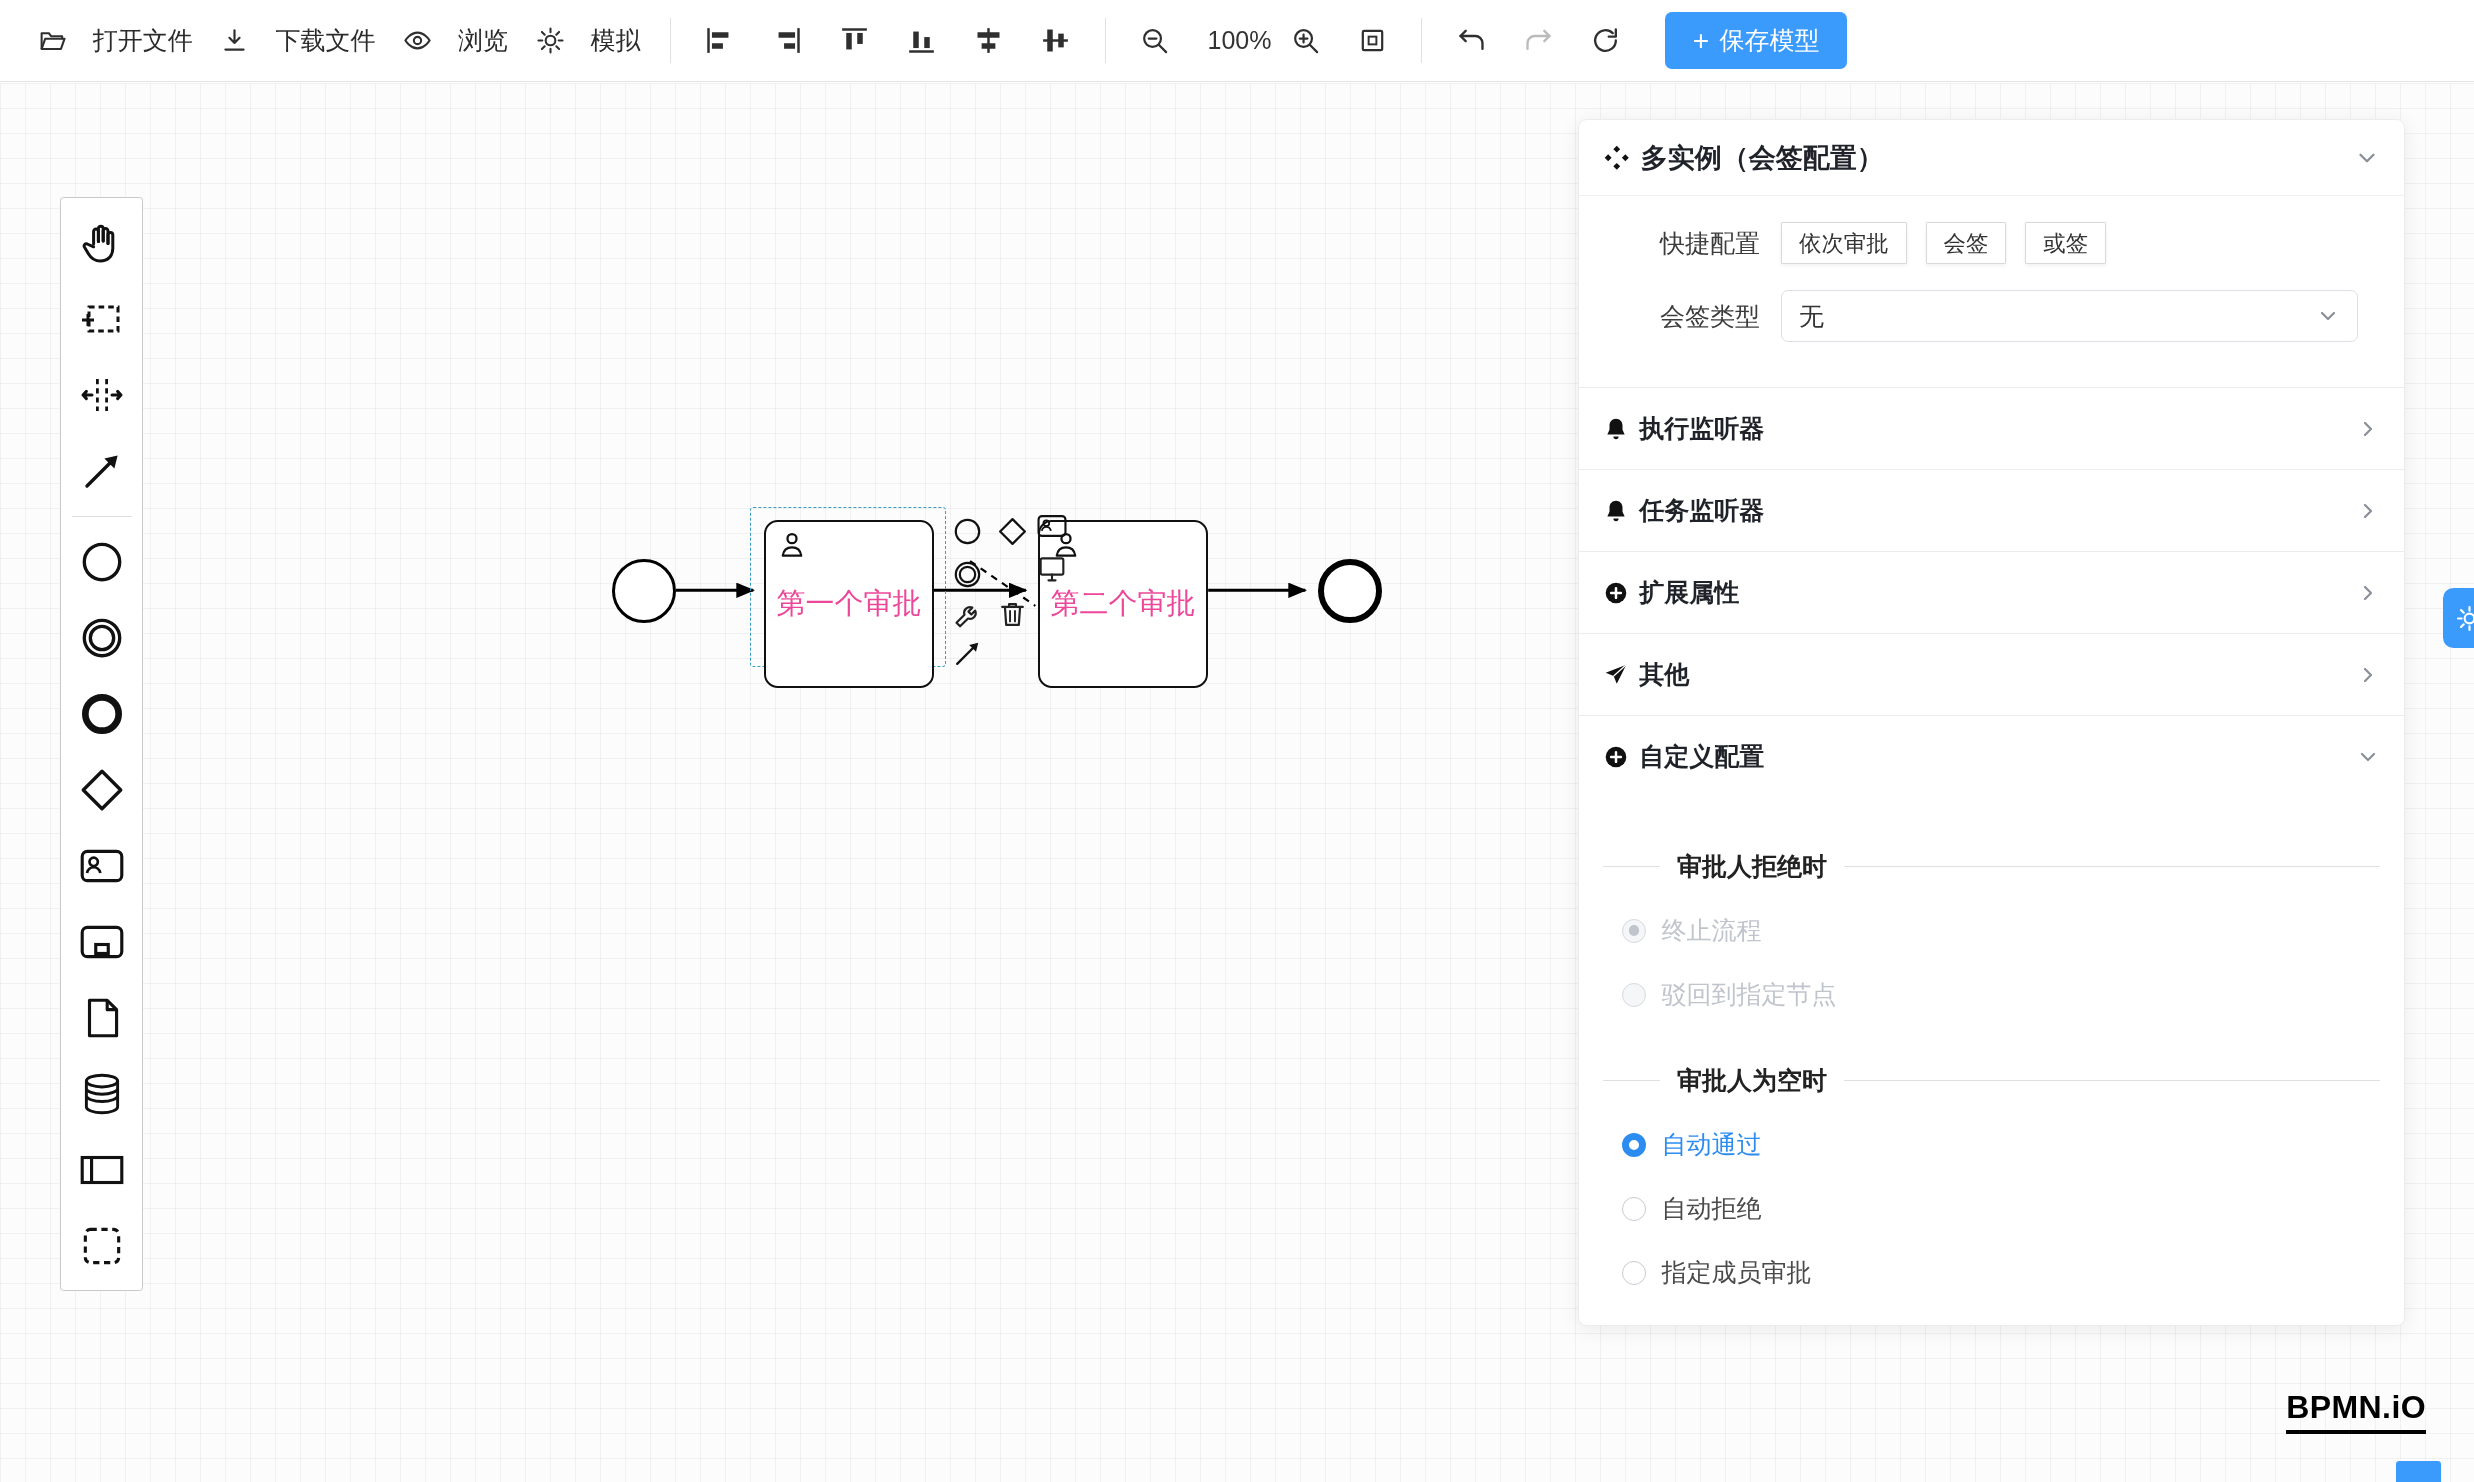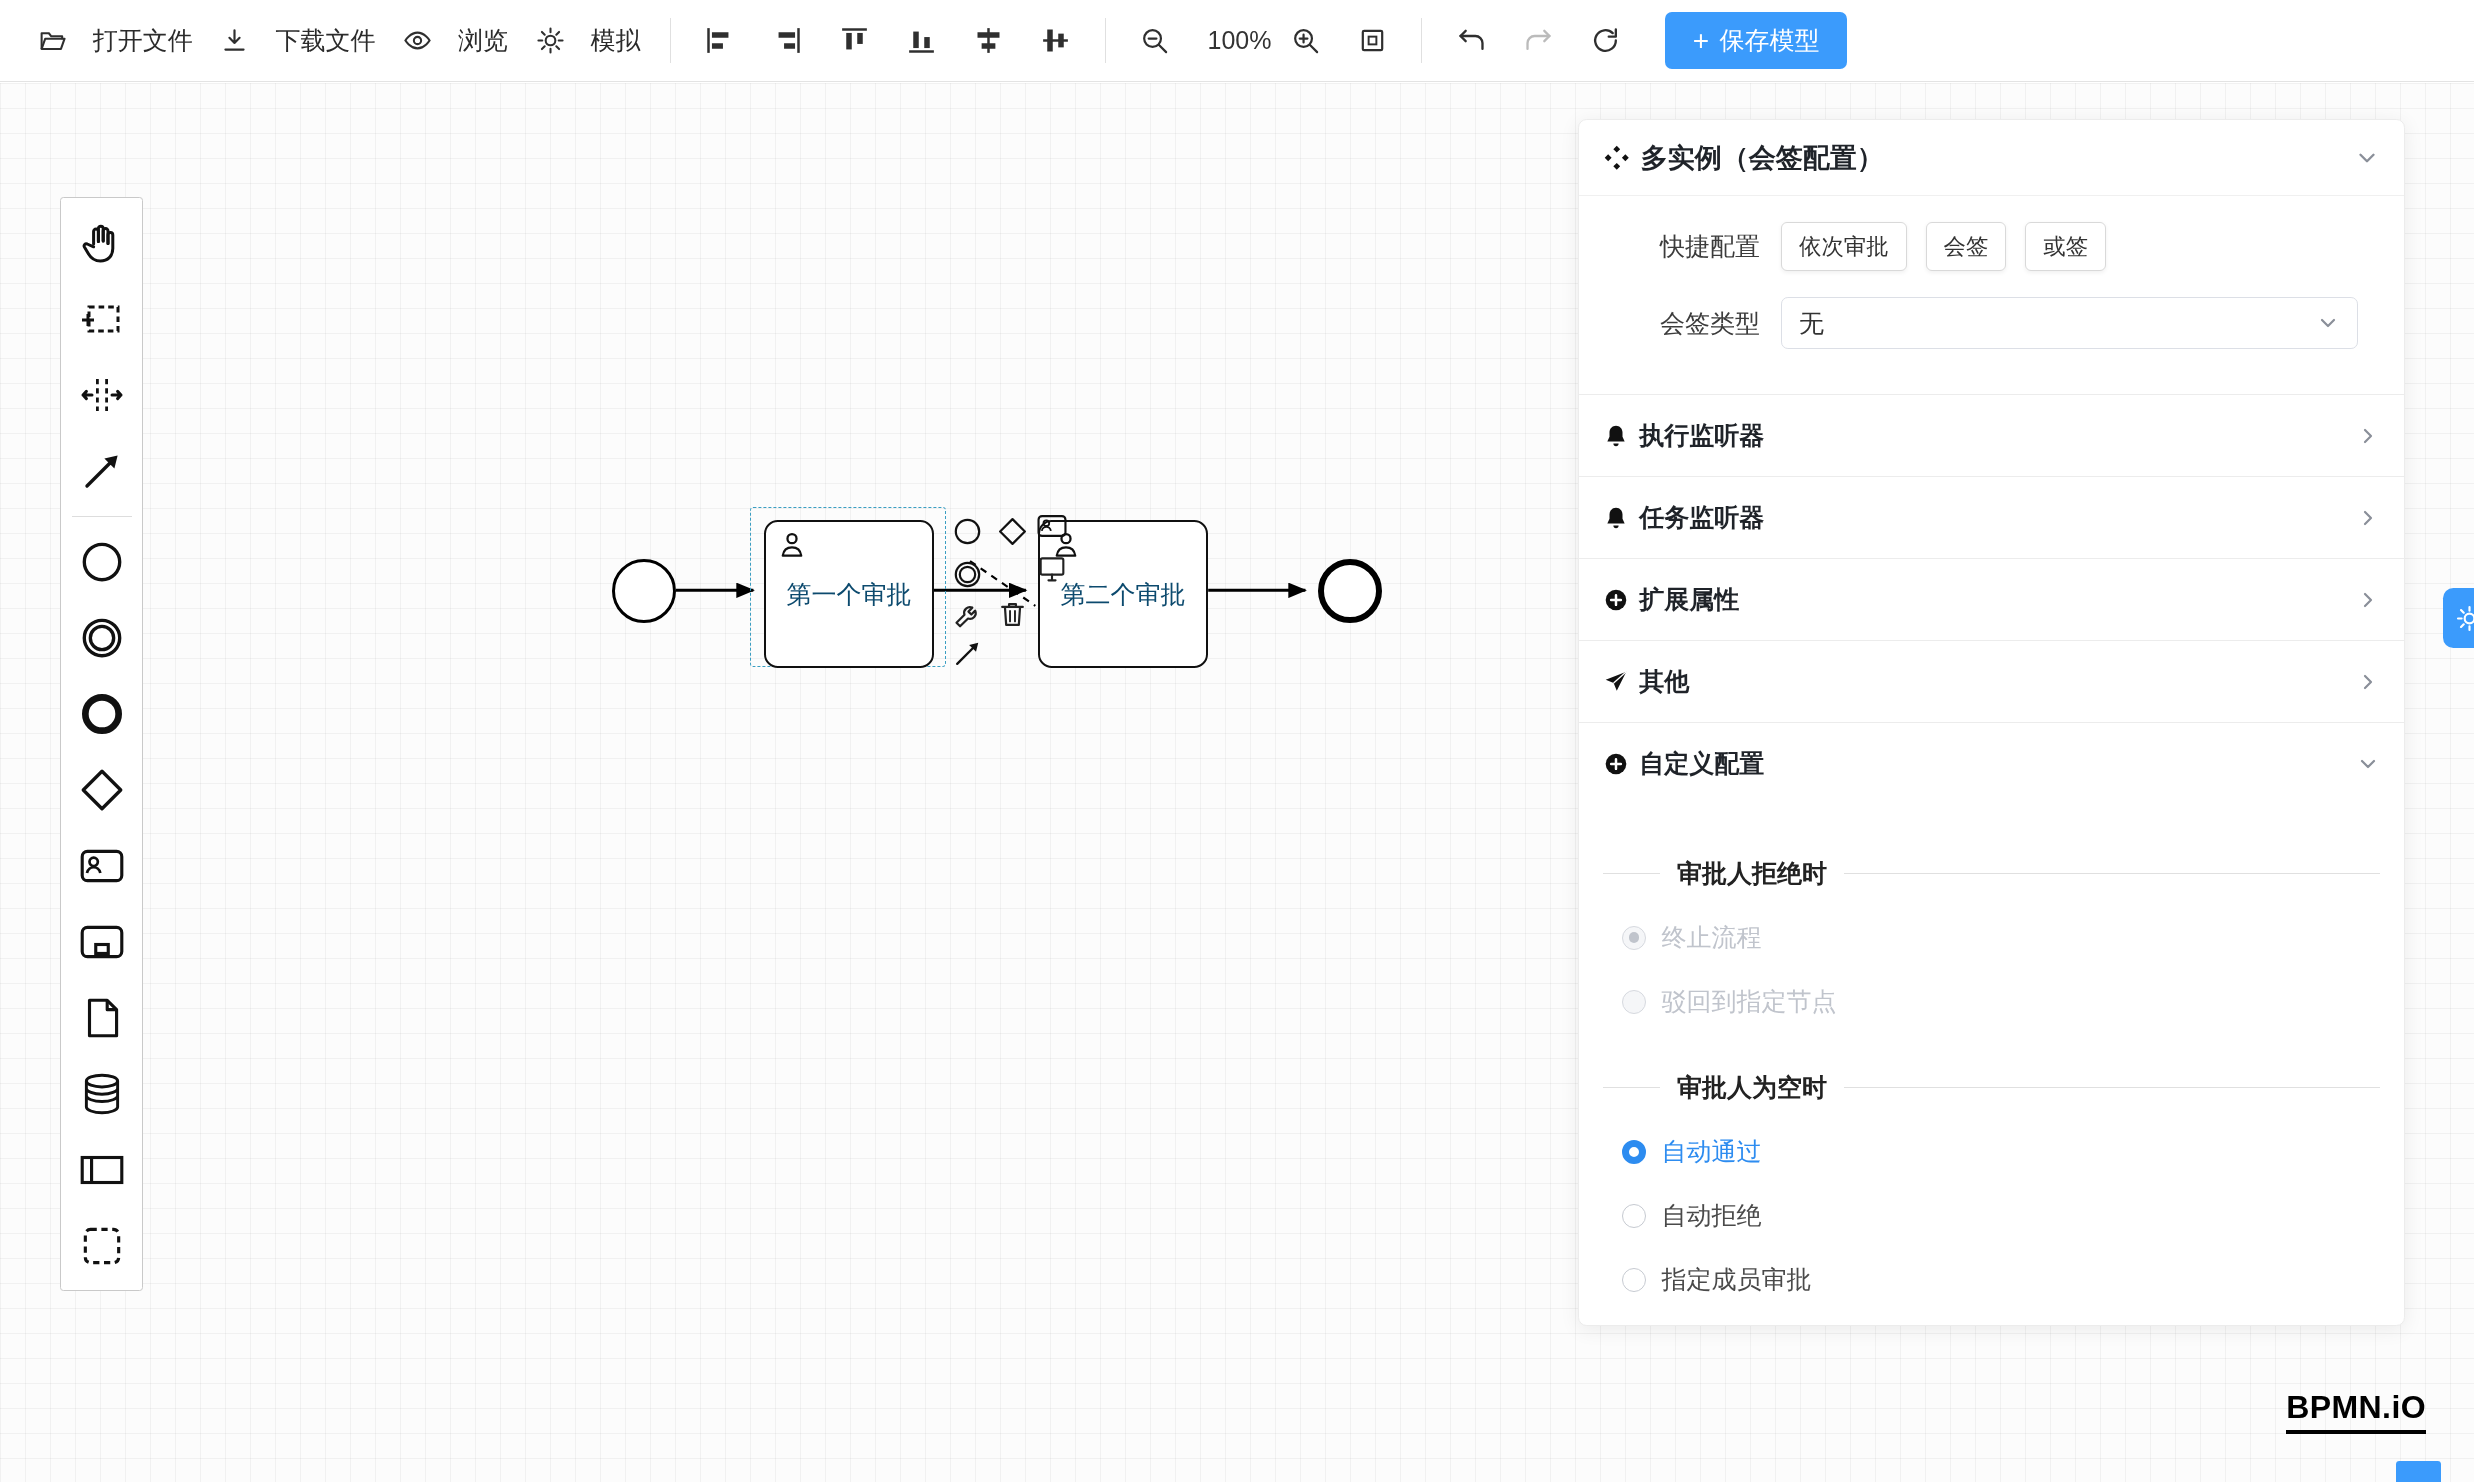--- a/index.html
+++ b/index.html
@@ -34,22 +34,22 @@
     border:0.9px solid #c9c9c9; border-radius:3.4px; padding:6.9px 0; display:flex;
     flex-direction:column; align-items:center; z-index:10; }
   .pal-item { width:74px; height:76px; display:flex; align-items:center; justify-content:center; cursor:pointer; }
   .pal-sep { width:60px; height:0.9px; background:#ddd; margin:6.9px 0; }
 
   
   .shape { position:absolute; z-index:5; }
   .evt { border-radius:50%; background:#fff; width:64px; height:64px; }
   .evt-start { left:612px; top:476px; border:3.4px solid #000; }
   .evt-end { left:1318px; top:476px; border:6px solid #000; }
-  .task { width:170px; height:148px; background:#fff; border:2.6px solid #101010; border-radius:13.8px;
-    display:flex; align-items:center; justify-content:center; font-size:25px; color:#0c4a6e; }
+  .task { width:170px; height:168px; background:#fff; border:2.6px solid #101010; border-radius:13.8px;
+    display:flex; align-items:center; justify-content:center; font-size:29px; color:#ec4899; }
   .task-1 { left:764px; top:437px; }
   .task-2 { left:1038px; top:437px; }
   .task .badge { position:absolute; left:8.6px; top:6px; }
   .selection-box { left:750px; top:424px; width:196px; height:160px;
     border:1.7px dashed #3a9ec2; border-radius:3.4px; z-index:4; }
 
   .flow-overlay { position:absolute; inset:0; width:100%; height:100%; z-index:3; pointer-events:none; }
 
   
   .ctx-item { position:absolute; width:36px; height:36px; display:flex; align-items:center;
@@ -59,22 +59,22 @@
   .panel { position:absolute; left:1578px; top:119px; width:827px; height:1207px; background:#fff;
     border:0.9px solid #ececec; border-radius:8.6px; box-shadow:0 3.4px 20.6px rgba(0,0,0,.07);
     z-index:20; overflow:hidden; }
   .panel-header { height:76px; display:flex; align-items:center; gap:10.3px; padding:0 24px;
     border-bottom:0.9px solid #f0f0f0; cursor:pointer; }
   .panel-title { font-size:27px; font-weight:bold; color:#1f2329; }
   .chev-right-slot { margin-left:auto; display:flex; }
 
   .form-row { display:flex; align-items:center; margin:26px 24px 0 24px; }
   .form-label { width:157px; text-align:right; font-size:25px; color:#3c3c3c; margin-right:21px; flex:none; }
-  .chip-btn { height:49px; padding:0 17px; margin-right:19px; background:#fff; border:0.9px solid #d9d9d9;
-    border-radius:6px; font-size:22.4px; color:#333; box-shadow:0 1.7px 4.3px rgba(0,0,0,.06); cursor:pointer; }
+  .chip-btn { height:42px; padding:0 17px; margin-right:19px; background:#fff; border:0.9px solid #d9d9d9;
+    border-radius:1px; font-size:22.4px; color:#333; box-shadow:0 1.7px 4.3px rgba(0,0,0,.06); cursor:pointer; }
   .select { flex:1; margin-right:22.4px; height:52px; border:0.9px solid #dcdfe6; border-radius:6.9px;
     display:flex; align-items:center; padding:0 17px; font-size:25px; color:#333; cursor:pointer; background:#fff; }
   .select .sel-chev { margin-left:auto; display:flex; }
   .form-gap { height:45px; }
 
   .collapse-row { height:82px; display:flex; align-items:center; padding:0 24px;
     border-top:0.9px solid #ececec; cursor:pointer; }
   .collapse-row .c-label { font-size:25px; font-weight:bold; color:#1f2329; margin-left:10.3px; }
   .collapse-row .c-chev { margin-left:auto; display:flex; }
 

